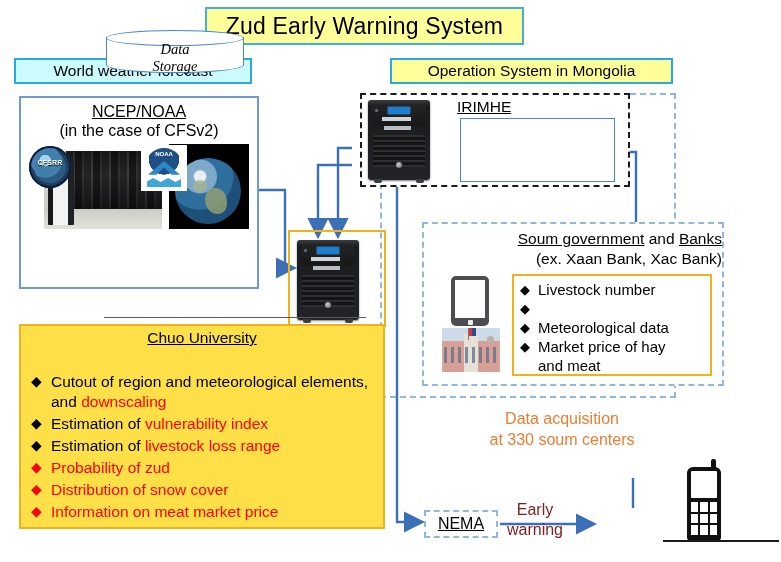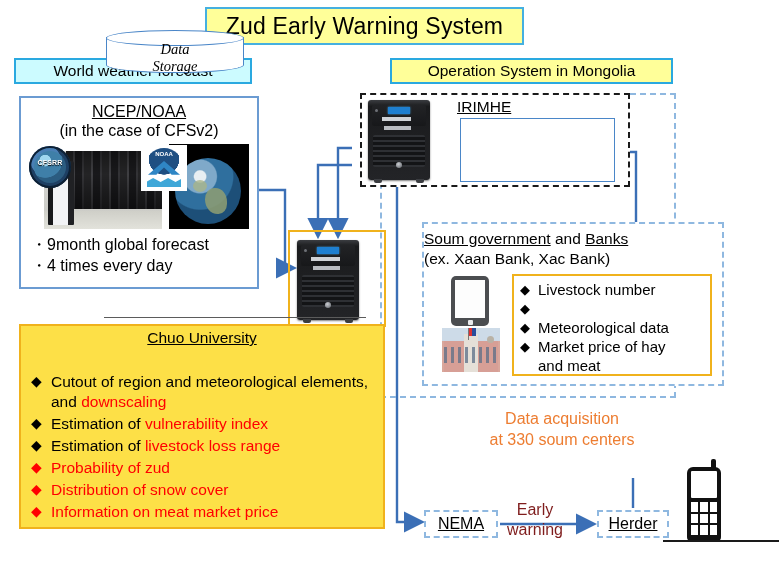--- a/index.html
+++ b/index.html
@@ -298,21 +298,21 @@
 
   
   #soum-box {
     left: 422px; top: 222px; width: 302px; height: 164px;
     border: 2px dashed #8fb8e0;
     background: #fff;
     box-sizing: border-box;
   }
   #soum-title {
     position: absolute; left: 0; top: 5px; width: 100%;
-    text-align: left; font-size: 15.5px; line-height: 20px;
+    text-align: right; font-size: 15.5px; line-height: 20px;
   }
   #soum-title .u { text-decoration: underline; }
   #tablet {
     position: absolute; left: 27px; top: 52px; width: 38px; height: 50px;
     background: #4b4d50;
     border-radius: 5px;
     box-sizing: border-box;
   }
   #tablet .screen {
     position: absolute; left: 4px; top: 4px; right: 4px; bottom: 8px;
@@ -493,24 +493,20 @@
         </div>
       </div>
       <div id="noaa-logo">
         <div class="tri"></div>
         <div class="lbl">NOAA</div>
         <div class="bird"></div>
         <div class="wave"></div>
       </div>
     </div>
 
-    <div id="ncep-bullets">
-      <div>・9month global forecast</div>
-      <div>・4 times every day</div>
-    </div>
   </div>
 
   <div id="irimhe-box" class="abs">
     <div id="irimhe-label">IRIMHE</div>
     <div id="storage-frame"></div>
   </div>
   <div id="cyl" class="abs">
     <div class="body"></div>
     <div class="top"></div>
     <div class="lbl">
@@ -625,23 +621,20 @@
 
   <div id="nema-box" class="abs">
     <span>NEMA</span>
   </div>
 
   <div id="early-warning" class="abs">
     <div>Early</div>
     <div>warning</div>
   </div>
 
-  <div id="herder-box" class="abs">
-    <span>Herder</span>
-  </div>
 
   <div id="phone" class="abs">
     <div class="ant"></div>
     <div class="body">
       <div class="screen"></div>
       <div class="keys">
         <i></i>
           <i></i>
           <i></i>
         <i></i>

